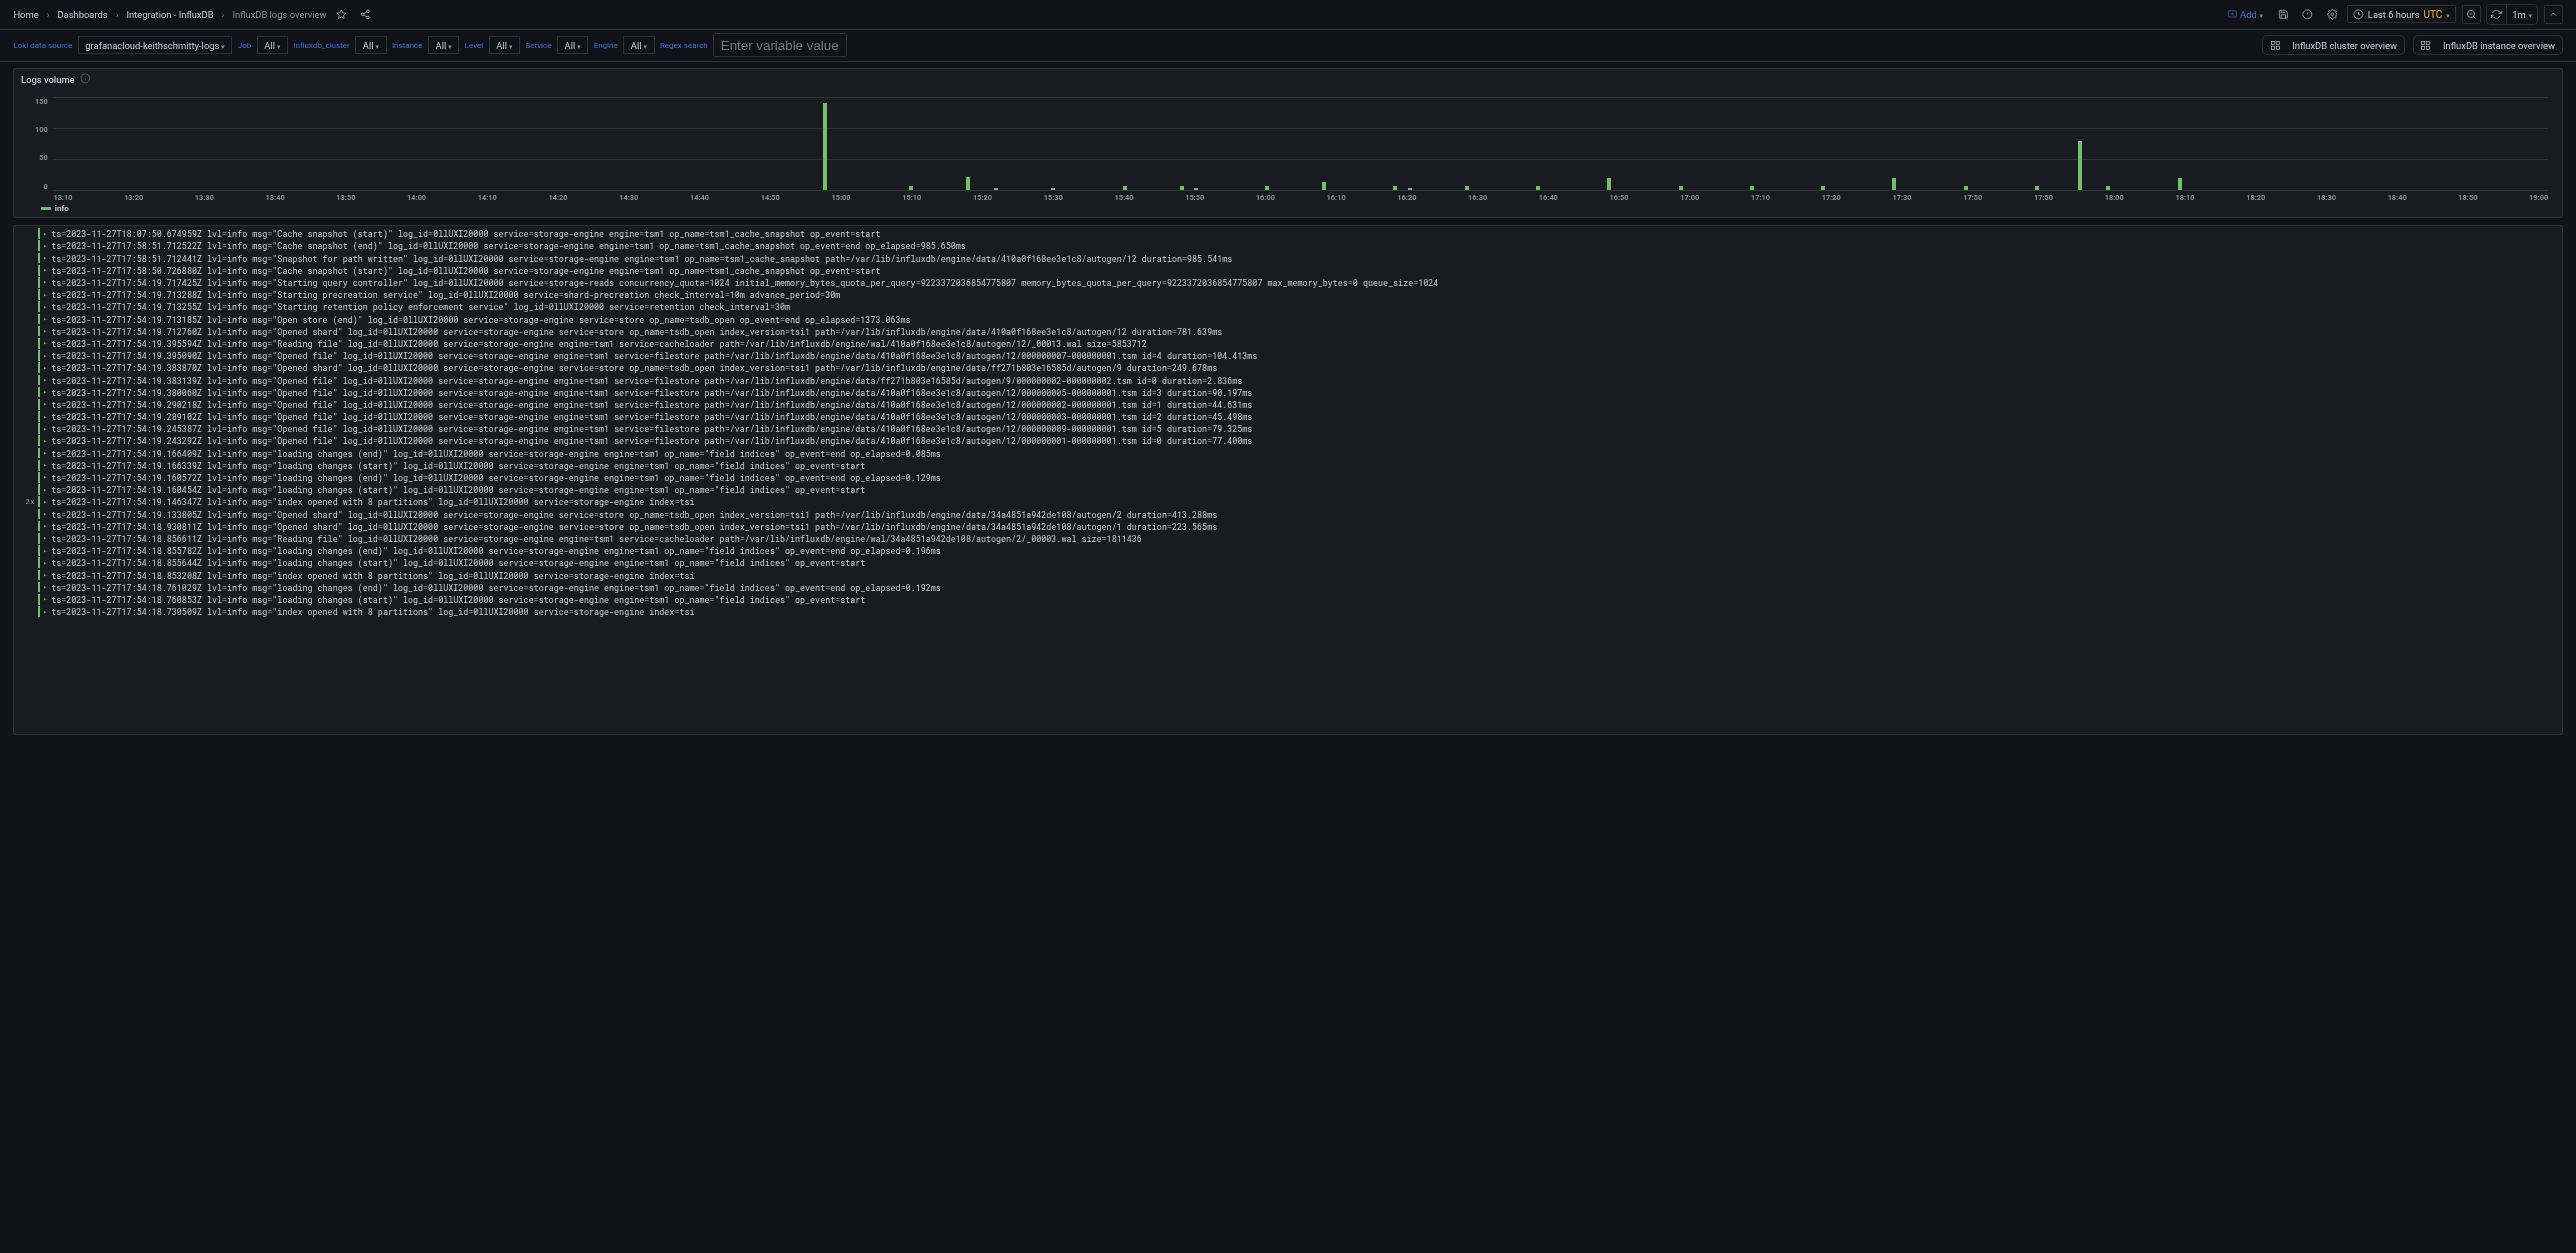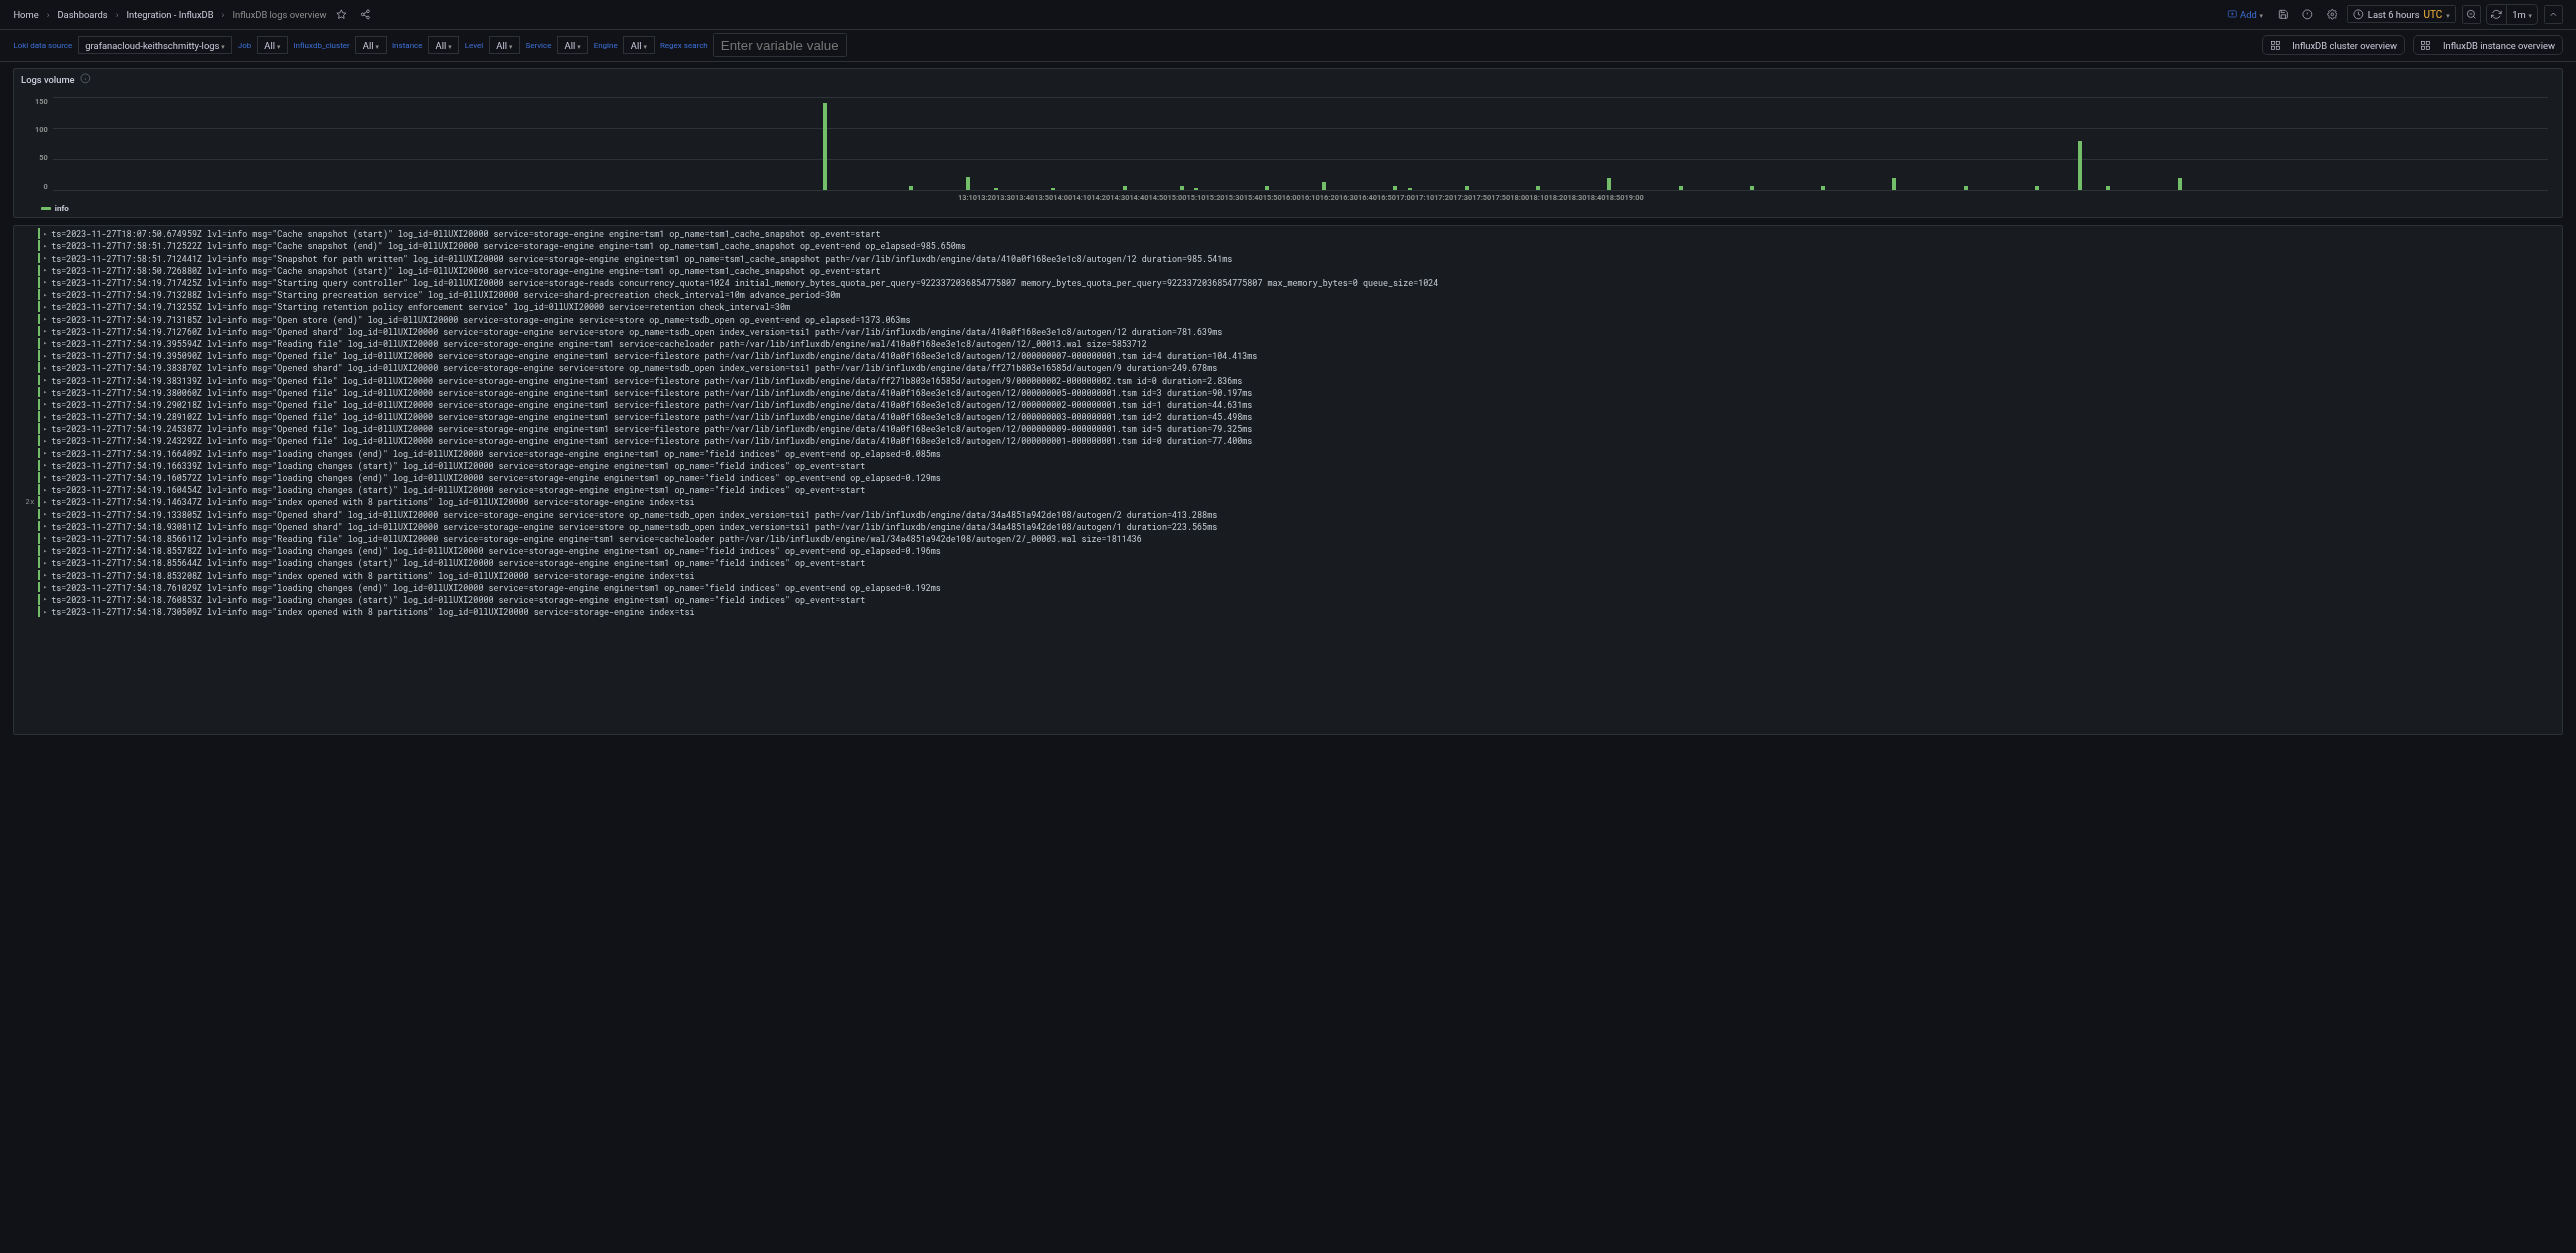--- a/index.html
+++ b/index.html
@@ -104,21 +104,21 @@
 .plot {
   position: absolute; left: 39px; right: 13.4px; top: 6.7px; height: 94px;
   border-bottom: 0.7px solid #2c3235;
 }
 .grid-line {
   position: absolute; left: 0; right: 0; height: 0.7px; background: #2c3235;
 }
 .bar { position: absolute; bottom: 0; width: 4px; background: #73bf69; }
 .x-axis {
   position: absolute; left: 39px; right: 13.4px; top: 103px;
-  display: flex; justify-content: center;
+  display: flex; justify-content: space-between;
   font-size: 7.4px; color: #8e8e8e;
 }
 .legend {
   position: absolute; left: 27px; bottom: 4px;
   display: flex; align-items: center; gap: 4px;
   font-size: 8px; color: #ccccdc;
 }
 .legend-swatch { width: 9.4px; height: 2.7px; background: #73bf69; border-radius: 0.7px; }
 
 .logs-panel { height: 510px; position: relative; }

